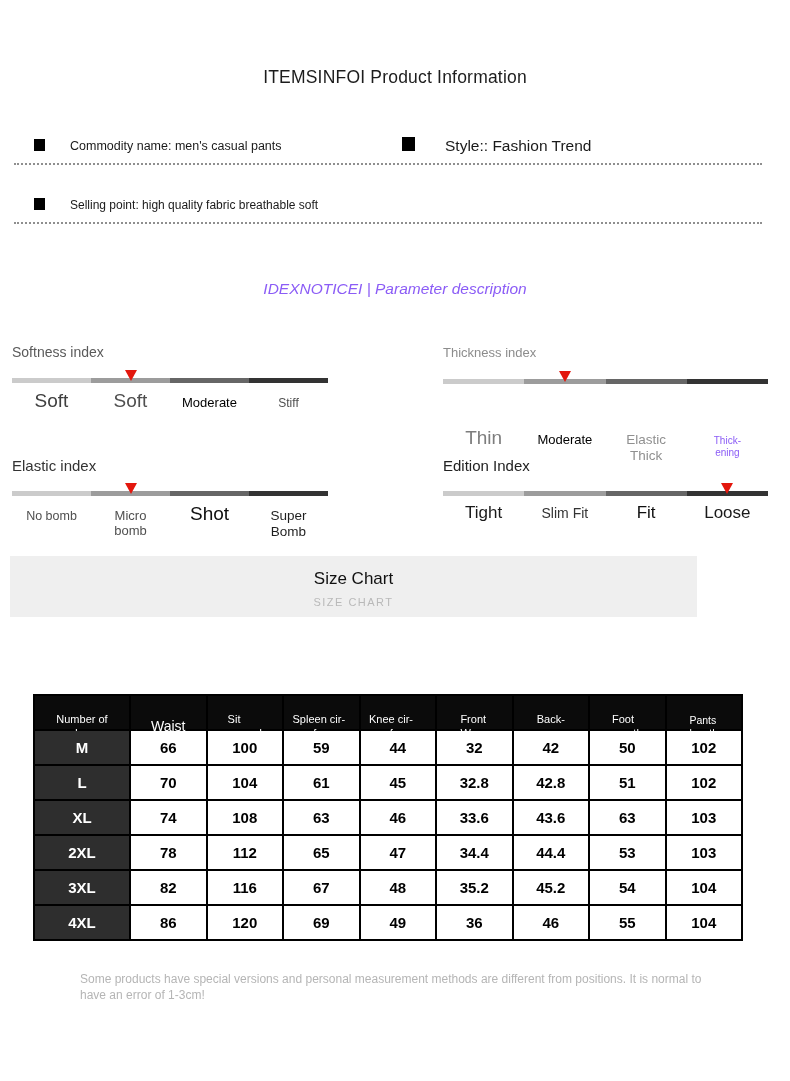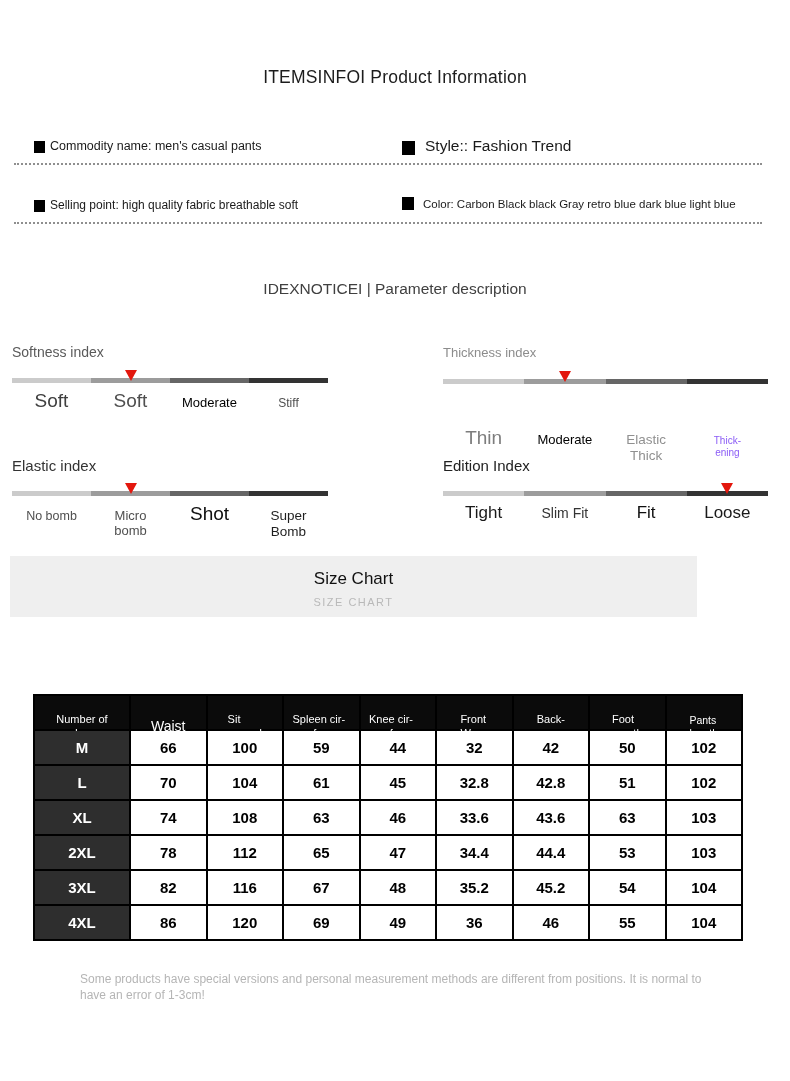--- a/index.html
+++ b/index.html
@@ -5,41 +5,41 @@
   html,body { margin:0; padding:0; background:#ffffff; }
   .page {
     position:relative; width:790px; height:1081px; background:#fff;
     font-family:"Liberation Sans", sans-serif; overflow:hidden; margin:0 auto;
   }
   .page-title {
     position:absolute; top:67px; left:0; width:100%; text-align:center;
     font-size:17.5px; color:#1c1c1c; letter-spacing:0.2px;
   }
   
-  .info-item { position:absolute; display:flex; align-items:flex-end; }
+  .info-item { position:absolute; display:flex; align-items:flex-start;gap:20px; }
   .bullet { display:inline-block; background:#000; flex:0 0 auto; }
   #info-commodity { left:34px; top:139px; }
   #info-commodity .bullet { width:11px; height:12px; margin-right:5px; }
   #info-commodity .txt { font-size:12.5px; color:#1a1a1a; }
   #info-style { left:402px; top:137px; }
   #info-style .bullet { width:13px; height:14px; margin-right:10px; }
   #info-style .txt { font-size:15.5px; color:#1a1a1a; }
   #info-selling { left:34px; top:198px; }
   #info-selling .bullet { width:11px; height:12px; margin-right:5px; }
   #info-selling .txt { font-size:12px; color:#1a1a1a; }
   #info-color { left:402px; top:197px; }
   #info-color .bullet { width:12px; height:13px; margin-right:9px; }
   #info-color .txt { font-size:11.5px; color:#1a1a1a; }
   .dotline { position:absolute; left:14px; width:748px; height:0; border-top:2px dotted #8f8f8f; }
   #dotline-1 { top:163px; }
   #dotline-2 { top:222px; }
 
   .section-title {
     position:absolute; top:280px; left:0; width:100%; text-align:center;
-    font-size:15.5px; color:#404040;
+    font-size:15.5px; color:#8b5cf6;font-style:italic;
   }
 
   
   .index-block { position:absolute; }
   #idx-softness  { left:12px;  top:344px; width:316px; height:95px; }
   #idx-thickness { left:443px; top:345px; width:325px; height:95px; }
   #idx-elastic   { left:12px;  top:457px; width:316px; height:95px; }
   #idx-edition   { left:443px; top:457px; width:325px; height:95px; }
   .idx-title { position:absolute; top:0; left:0; font-size:14px; }
   #idx-softness  .idx-title { color:#5a5a5a; }
@@ -125,24 +125,20 @@
   </div>
   <div class="info-item" id="info-style">
     <span class="bullet"></span>
     <span class="txt">Style:: Fashion Trend</span>
   </div>
   <div class="dotline" id="dotline-1"></div>
   <div class="info-item" id="info-selling">
     <span class="bullet"></span>
     <span class="txt">Selling point: high quality fabric breathable soft</span>
   </div>
-  <div class="info-item" id="info-color">
-    <span class="bullet"></span>
-    <span class="txt">Color: Carbon Black black Gray retro blue dark blue light blue</span>
-  </div>
   <div class="dotline" id="dotline-2"></div>
 
   <div class="section-title">IDEXNOTICEI | Parameter description</div>
 
   <div class="index-block" id="idx-softness">
     <div class="idx-title">Softness index</div>
     <div class="idx-marker" style="left: 37.5%;"></div>
     <div class="idx-bar">
       <div class="seg"></div>
         <div class="seg"></div>

